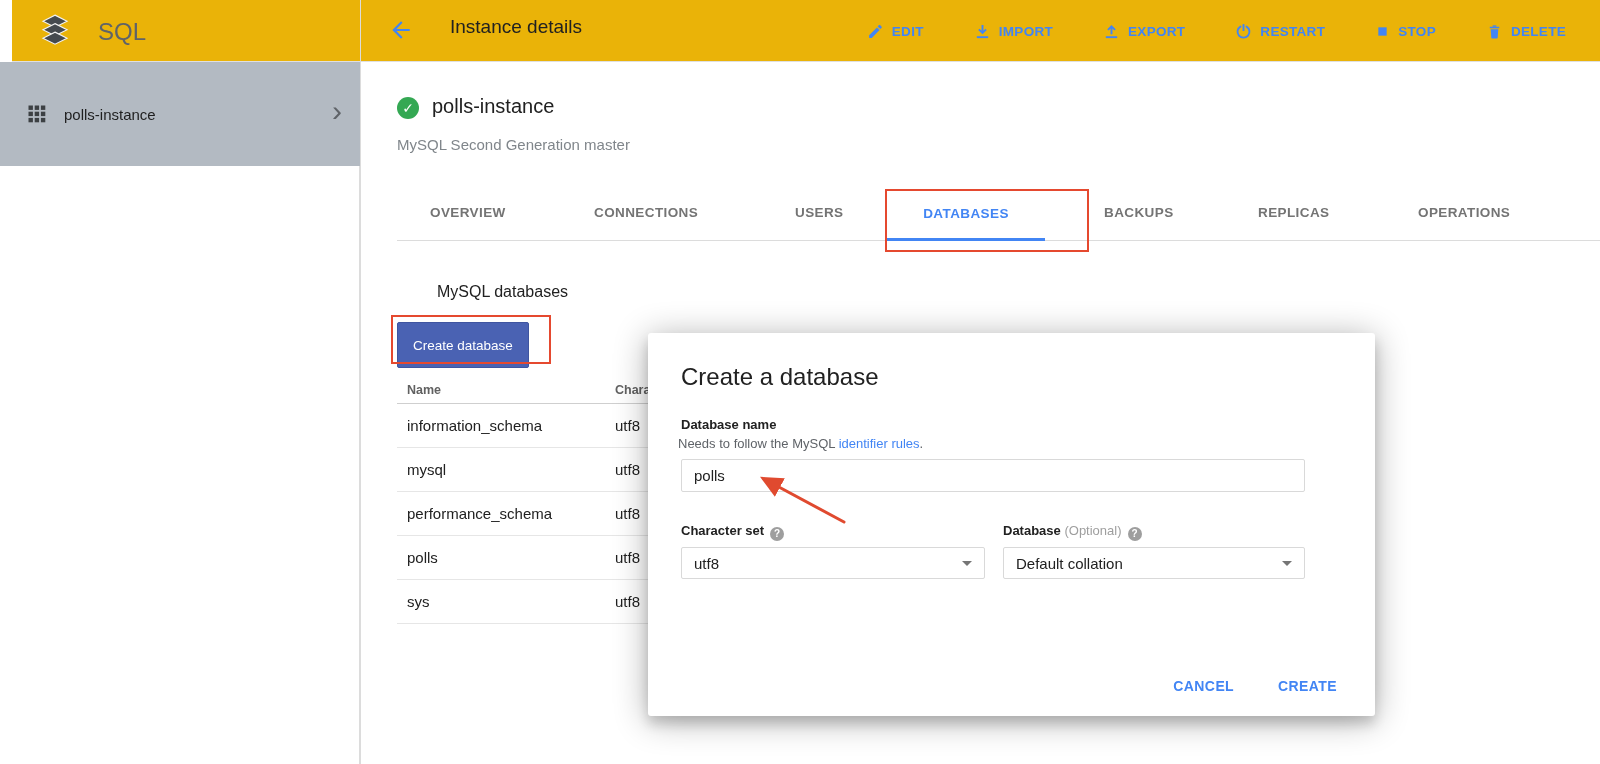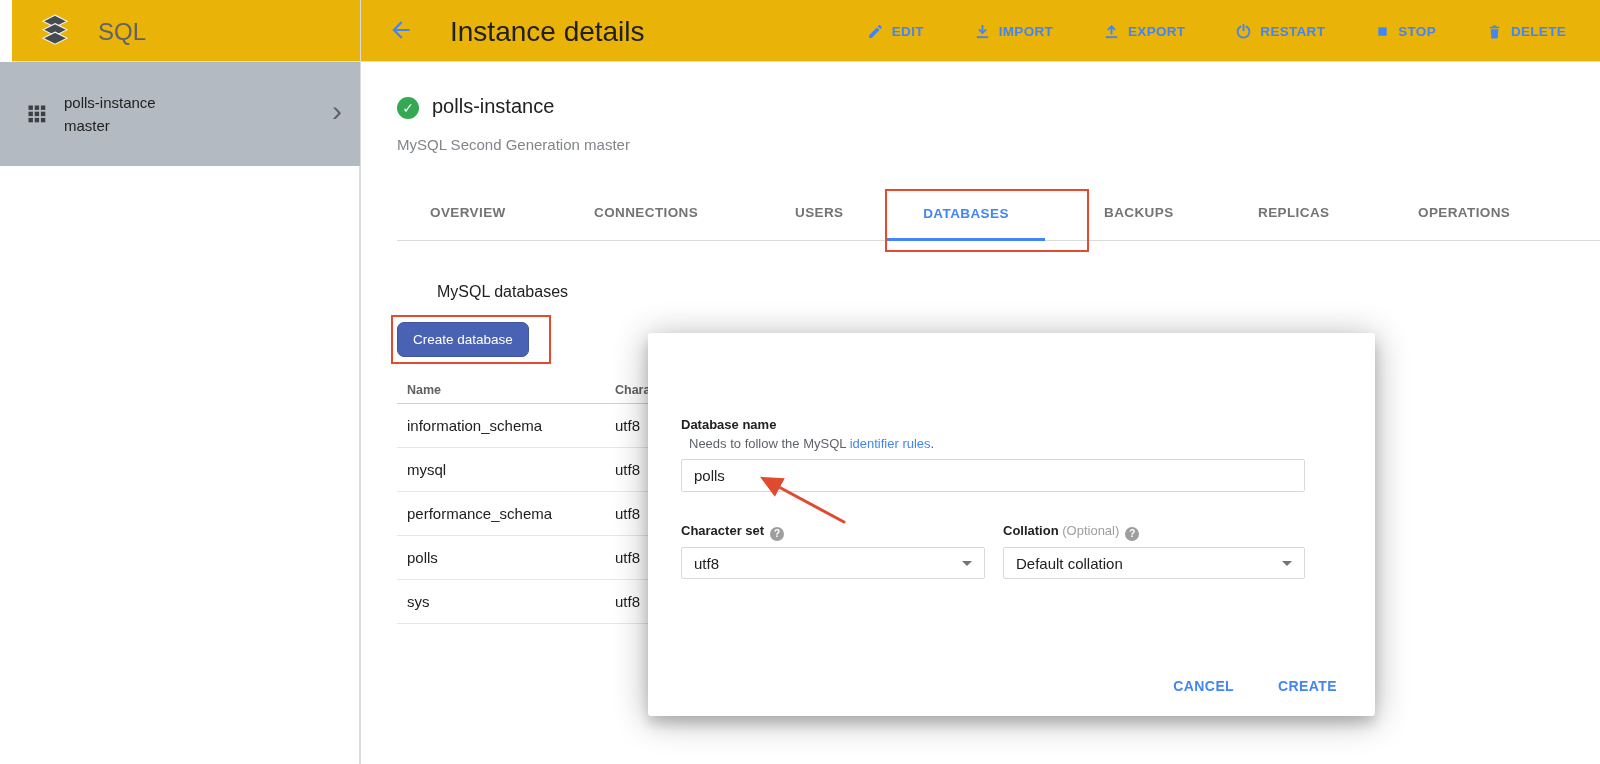--- a/index.html
+++ b/index.html
@@ -14,21 +14,21 @@
   
   .topbar {
     position: absolute; left:12px; top:0; width:1600px; height:62px;
     background:#eab308; border-bottom:1px solid #e0e0e0; z-index:5;
   }
   .logo-wrap { position:absolute; left:26px; top:13px; display:flex; align-items:center; }
   .logo-text { font-size:24px; color:#5f6368; margin-left:26px; }
   .v-divider { position:absolute; left:360px; top:0; bottom:0; width:1px; background:#dcdcdc; z-index:6; }
 
   .back-btn { position:absolute; left:388px; top:17px; width:28px; height:28px; cursor:pointer; z-index:7; }
-  .page-title { position:absolute; left:450px; top:16px; font-size:28px; color:#212121; z-index:7; }
+  .page-title { position:absolute; left:450px; top:16px; font-size:19px; color:#212121; z-index:7; }
 
   .actions { position:absolute; right:34px; top:0; height:62px; display:flex; align-items:center; gap:50px; z-index:7; }
   .action { display:flex; align-items:center; gap:8px; color:#4285f4; font-size:13.5px; font-weight:bold; letter-spacing:.3px; cursor:pointer; white-space:nowrap; }
   .action svg { display:block; }
 
   
   .sidebar { position:absolute; left:0; top:62px; width:360px; bottom:0; background:#ffffff; border-right:1px solid #dcdcdc; }
   .side-item { position:absolute; left:0; top:0; width:360px; height:104px; background:#b3bac2; display:flex; align-items:center; padding:0 18px 0 28px; cursor:pointer; }
   .side-grid { width:18px; height:18px; margin-right:18px; flex:none; }
   .side-text { flex:1; font-size:15px; color:#1f1f1f; line-height:23px; }
@@ -42,38 +42,38 @@
 
   
   .tabs-border { position:absolute; left:397px; right:0; top:240px; border-top:1px solid #dcdcdc; }
   .tab { position:absolute; top:205px; font-size:13.5px; font-weight:bold; color:#747474; letter-spacing:.4px; cursor:pointer; white-space:nowrap; }
   .tab-active-wrap { position:absolute; left:887px; top:189px; width:158px; height:52px;
     display:flex; align-items:center; justify-content:center; border-bottom:3px solid #4285f4; cursor:pointer; }
   .tab-active-wrap .tab-label { font-size:13.5px; font-weight:bold; color:#4285f4; letter-spacing:.4px; }
 
   
   .section-heading { position:absolute; left:397px; top:283px; font-size:16px; color:#212121;margin-left:40px; }
-  .create-btn { position:absolute; left:397px; top:322px; height:35px; padding:0 15px;
-    background:#4a62b3; border:1px solid #3f55a0; border-radius:7px; color:#fff;
+  .create-btn { position:absolute; left:397px; top:322px; height:46px; padding:0 15px;
+    background:#4a62b3; border:1px solid #3f55a0; border-radius:2px; color:#fff;
     font-size:13.5px; font-family:"Liberation Sans", sans-serif; display:flex; align-items:center; cursor:pointer; }
 
   .db-table { position:absolute; left:397px; top:376px; width:702px; }
   .t-head { display:flex; height:28px; align-items:center; border-bottom:1px solid #cfcfcf;
     color:#616161; font-size:12.5px; font-weight:bold; }
   .t-row { display:flex; height:44px; align-items:center; border-bottom:1px solid #e6e6e6;
     font-size:15px; color:#212121; }
   .c-name { width:210px; padding-left:10px; overflow:hidden; white-space:nowrap; }
   .c-charset { padding-left:8px; white-space:nowrap; }
 
   
   .dialog { position:absolute; left:648px; top:333px; width:727px; height:383px; background:#fff;
     border-radius:3px; box-shadow:0 8px 12px rgba(0,0,0,.15), 0 4px 34px rgba(0,0,0,.32); z-index:20; }
   .dlg-title { position:absolute; left:33px; top:30px; font-size:24px; color:#212121; }
   .dlg-name-label { position:absolute; left:33px; top:84px; font-size:13px; font-weight:bold; color:#212121; }
-  .dlg-help { position:absolute; left:41px; top:103px; font-size:13px; color:#5f6368; }
+  .dlg-help { position:absolute; left:30px; top:103px; font-size:13px; color:#5f6368; }
   .dlg-help .link { color:#4285f4; cursor:pointer; }
   .dlg-input { position:absolute; left:33px; top:126px; width:624px; height:33px;
     border:1px solid #d9d9d9; border-radius:2px; padding:0 12px; font-size:15px; color:#212121;
     font-family:"Liberation Sans", sans-serif; outline:none; background:#fff; }
   .field-label { position:absolute; top:190px; font-size:13px; font-weight:bold; color:#212121; }
   .fl-cs { left:33px; }
   .fl-col { left:355px; }
   .optional { font-weight:normal; color:#9e9e9e; }
   .help-icon { display:inline-block; width:14px; height:14px; border-radius:50%; background:#9e9e9e;
     color:#fff; font-size:10px; font-weight:bold; text-align:center; line-height:14px; margin-left:6px;
@@ -188,21 +188,20 @@
             <rect x="6.7" y="6.7" width="4.4" height="4.4"></rect>
             <rect x="12.9" y="6.7" width="4.4" height="4.4"></rect>
           <rect x="0.5" y="12.9" width="4.4" height="4.4"></rect>
             <rect x="6.7" y="12.9" width="4.4" height="4.4"></rect>
             <rect x="12.9" y="12.9" width="4.4" height="4.4"></rect>
         </g>
       </svg>
     </span>
     <span class="side-text">
       <div>polls-instance</div>
-      <div>master</div>
     </span>
     <span class="side-chevron">›</span>
   </div>
 </div>
 
 <div>
   <div class="check-badge">✓</div>
   <div class="inst-name">polls-instance</div>
   <div class="inst-sub">MySQL Second Generation master</div>
 
@@ -242,32 +241,33 @@
       <span class="c-charset">utf8</span>
     </div>
     <div class="t-row">
       <span class="c-name">sys</span>
       <span class="c-charset">utf8</span>
     </div>
   </div>
 </div>
 
 <div class="dialog">
+  <div class="dlg-title">Create a database</div>
 
   <div class="dlg-name-label">Database name</div>
   <div class="dlg-help">
     <span>Needs to follow the MySQL </span><span class="link">identifier rules</span><span>.</span>
   </div>
   <input class="dlg-input" type="text" value="polls" style="">
 
   <div class="field-label fl-cs">
     <span>Character set</span><span class="help-icon">?</span>
   </div>
   <div class="field-label fl-col">
-    <span>Collation</span>
+    <span>Database</span>
     <span class="optional">(Optional)</span><span class="help-icon">?</span>
   </div>
 
   <div class="dropdown dd-cs">
     <span>utf8</span>
     <span class="caret"></span>
   </div>
   <div class="dropdown dd-col">
     <span>Default collation</span>
     <span class="caret"></span>

